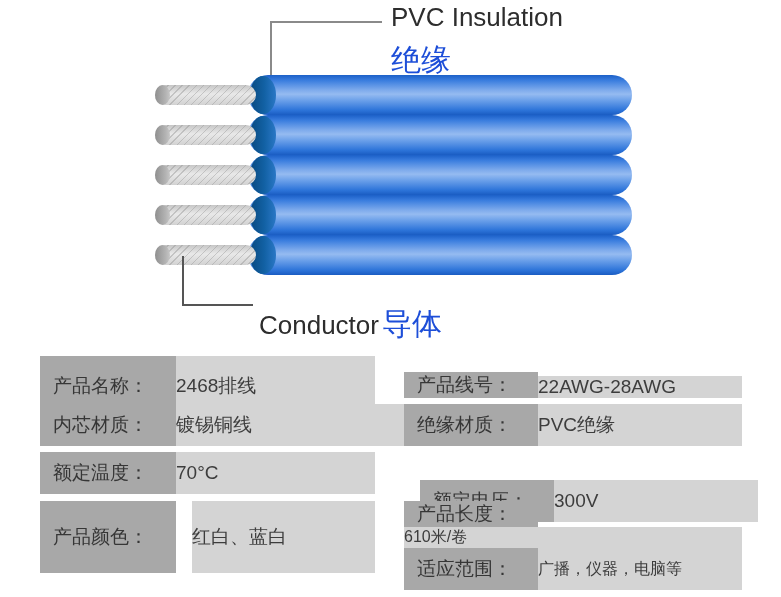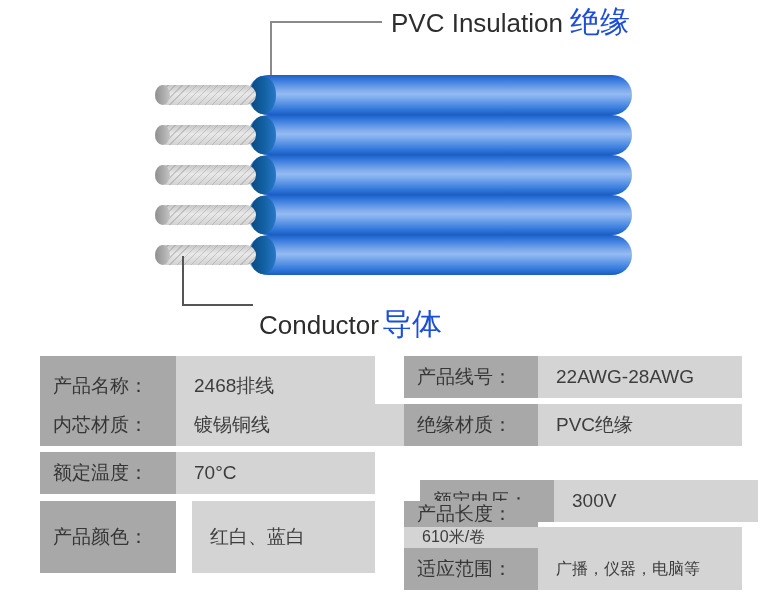--- a/index.html
+++ b/index.html
@@ -29,21 +29,21 @@
     border-bottom: 2px solid #555555;
   }
 
   
   .anno {
     position: absolute;
     display: flex;
     align-items: baseline;
     white-space: nowrap;
   }
-  .anno-insulation { left: 391px; top: 2px; gap: 7px; }
+  .anno-insulation { left: 391px; top: 2px; gap: 7px; flex-direction: column; }
   .anno-conductor  { left: 259px; top: 288px; gap: 3px; margin-top: 16px; }
   .anno-en { font-size: 26px; color: #2d2d2d; }
   .anno-zh { font-size: 30px; color: #1d4ed8; }
 
   
   .tube {
     position: absolute;
     left: 248px;
     width: 384px;
     height: 40px;
@@ -93,36 +93,35 @@
     align-items: center;
     padding-left: 13px;
     font-size: 19px;
     flex: 0 0 auto;
   }
   .spec-row .cell-value {
     background: #d4d4d4;
     color: #3d3d3d;
     display: flex;
     align-items: center;
-    padding-left: 18px;
     font-size: 19px;
     flex: 1 1 auto;
   }
   .left-table .cell-label  { width: 136px; }
   .right-table .cell-label { width: 134px; }
   .cell-value.small { font-size: 16px; }
 
   
   .lrow1 { left: 40px; top: 356px; width: 335px; height: 60px; }
   .lrow2 { left: 40px; top: 404px; width: 381px; height: 42px; }
   .lrow3 { left: 40px; top: 452px; width: 335px; height: 42px; }
   .lrow4 { left: 40px; top: 501px; width: 335px; height: 72px; gap: 16px; }
 
   
-  .rrow1 { left: 404px; top: 356px; width: 338px; height: 42px; }
+  .rrow1 { left: 404px; top: 356px; width: 338px; height: 42px; align-items: flex-end; }
   .rrow2 { left: 404px; top: 404px; width: 338px; height: 42px; }
   .rrow3 { left: 420px; top: 452px; width: 338px; height: 42px; margin-top: 28px; }
   .rrow4 { left: 404px; top: 501px; width: 338px; height: 40px; flex-direction: column; }
   .rrow5 { left: 404px; top: 548px; width: 338px; height: 42px; }
 </style>
 </head>
 <body>
 
 <div class="stage">
 

